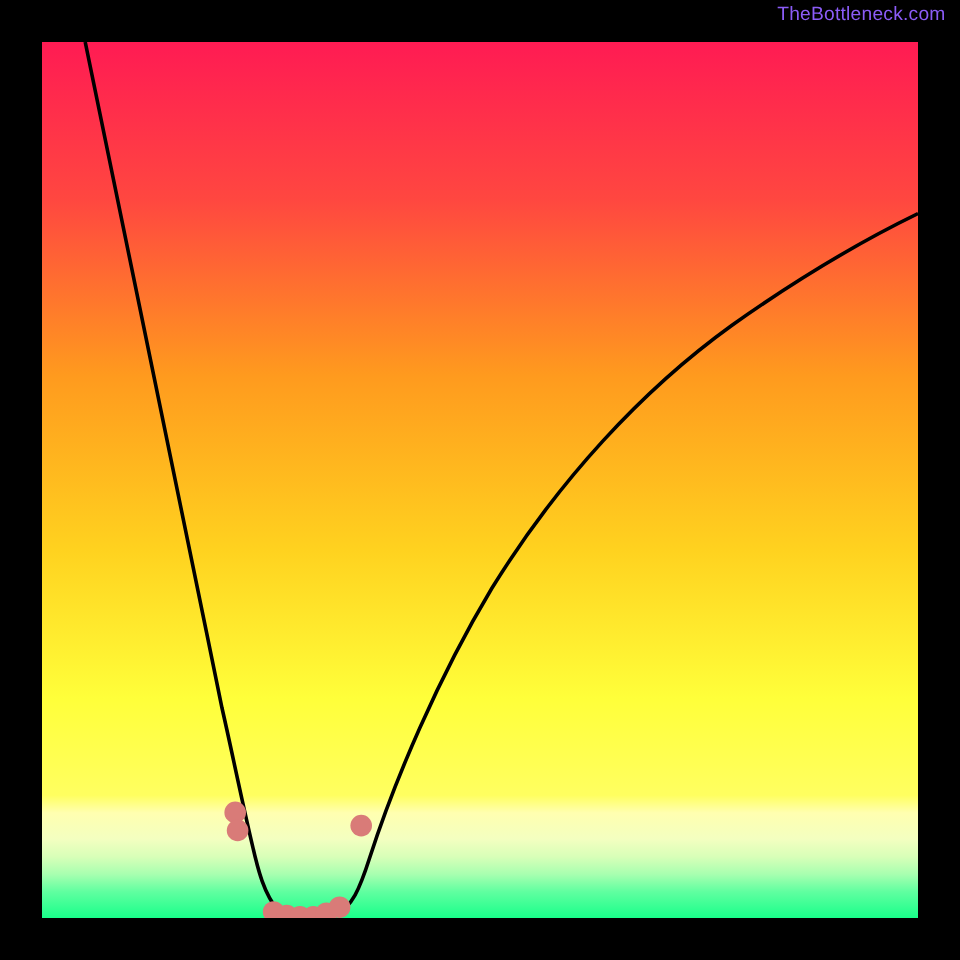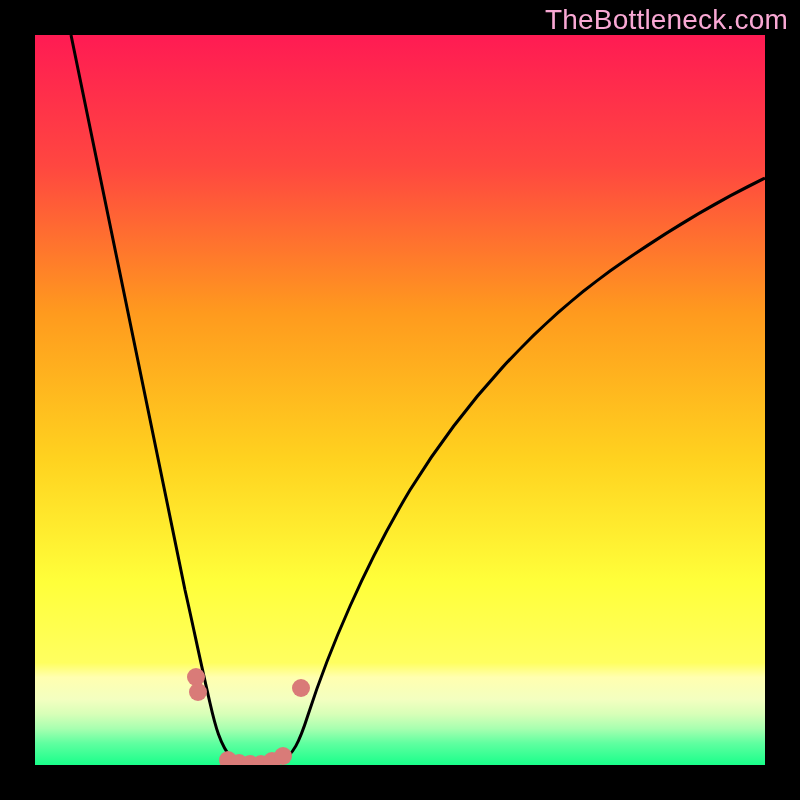--- a/index.html
+++ b/index.html
@@ -16,22 +16,22 @@
     left: 0;
     top: 0;
     width: 800px;
     height: 800px;
     background: #000;
   }
   .watermark {
     position: absolute;
     top: 4px;
     right: 12px;
-    color: #f9a8d4;
-    font-size: 28px;
+    color: #8b5cf6;
+    font-size: 16px;
     letter-spacing: 0.2px;
     font-weight: 400;
     z-index: 50;
   }
   .plot {
     position: absolute;
     left: 35px;
     top: 35px;
     width: 730px;
     height: 730px;

